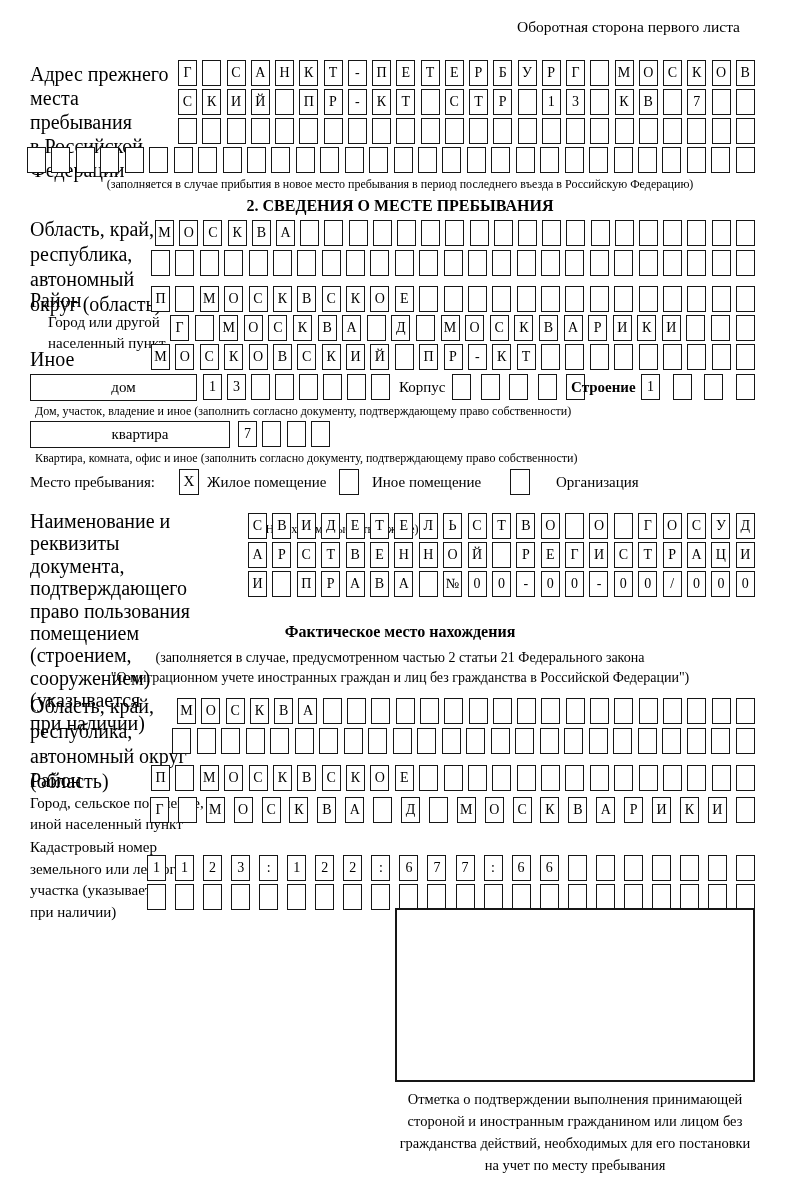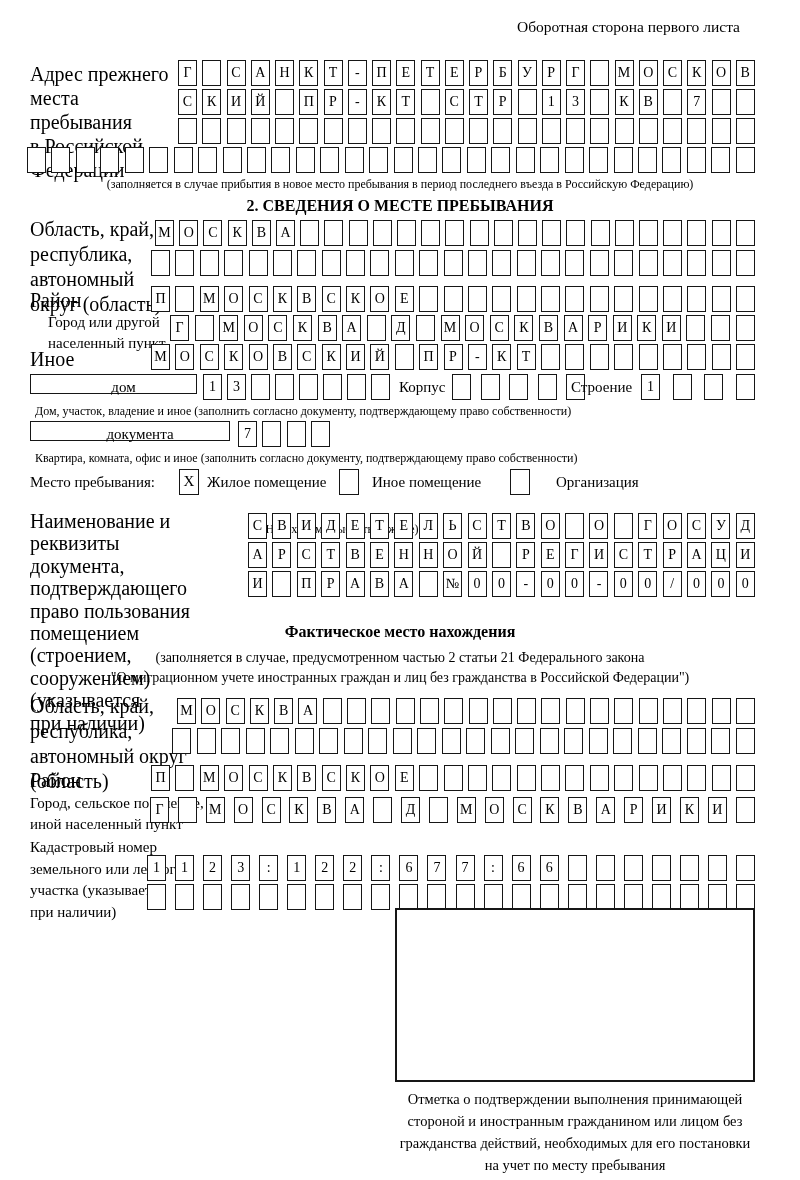--- a/index.html
+++ b/index.html
@@ -8,21 +8,21 @@
   .page { position:relative; width:800px; height:1180px; background:#fff; overflow:hidden; }
   .abs { position:absolute; }
   .label { font-size:20px; line-height:24px; white-space:pre-line; }
   .label-tight { font-size:15px; line-height:20.5px; white-space:pre-line; }
   .caption { font-size:12px; white-space:pre-line; }
   .title { font-weight:bold; font-size:16px; text-align:center; width:100%; }
   .center { text-align:center; }
   .cells { display:flex; justify-content:space-between; height:26px; }
   .cell { flex:0 0 19px; width:19px; height:26px; border:1.5px solid #161616;
           font-size:14px; line-height:23px; text-align:center; background:#fff; }
-  .widebox { border:1.5px solid #161616; height:20px; text-align:center;
+  .widebox { border:1.5px solid #161616; height:27px; text-align:center;
              font-size:15px; line-height:24px; background:#fff;padding-left:20px; }
   .inline-label { font-size:15px; line-height:26px; white-space:nowrap; }
   .checkbox { width:20px; height:26px; border:1.5px solid #161616; text-align:center;
               font-size:15px; line-height:23px; background:#fff; }
   .bigbox { border:2px solid #161616; background:#fff; }
   .note-right { font-size:15.5px; }
 </style>
 </head>
 <body>
 
@@ -306,30 +306,30 @@
       <span class="cell"></span>
     </div>
   <div class="abs inline-label" style="left:399px; top:374px;">Корпус</div>
   <div class="abs cells" style="left:452px; top:374px; width:133px;">
       <span class="cell"></span>
       <span class="cell"></span>
       <span class="cell"></span>
       <span class="cell"></span>
       <span class="cell"></span>
     </div>
-  <div class="abs inline-label" style="left:571px; top:374px;">Строение</div>
+  <div class="abs inline-label" style="left:571px; top:374px;font-weight:bold;">Строение</div>
   <div class="abs cells" style="left:641px; top:374px; width:114px;">
       <span class="cell">1</span>
       <span class="cell"></span>
       <span class="cell"></span>
       <span class="cell"></span>
     </div>
   <div class="abs caption" style="left:35px; top:404px; width:760px;">Дом, участок, владение и иное (заполнить согласно документу, подтверждающему право собственности)</div>
 
-  <div class="abs widebox" style="left:30px; top:421px; width:200px;">документа</div>
+  <div class="abs widebox" style="left:30px; top:421px; width:200px;">квартира</div>
   <div class="abs cells" style="left:238px; top:421px; width:92px;">
       <span class="cell">7</span>
       <span class="cell"></span>
       <span class="cell"></span>
       <span class="cell"></span>
     </div>
   <div class="abs caption" style="left:35px; top:451px; width:760px;">Квартира, комната, офис и иное (заполнить согласно документу, подтверждающему право собственности)</div>
 
   <div class="abs inline-label" style="left:30px; top:469px;">Место пребывания:</div>
   <div class="abs checkbox" style="left:179px; top:469px;">X</div>

